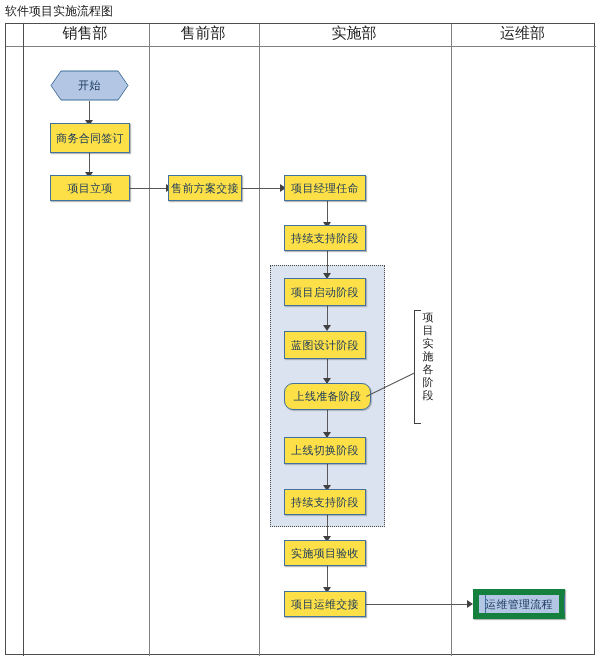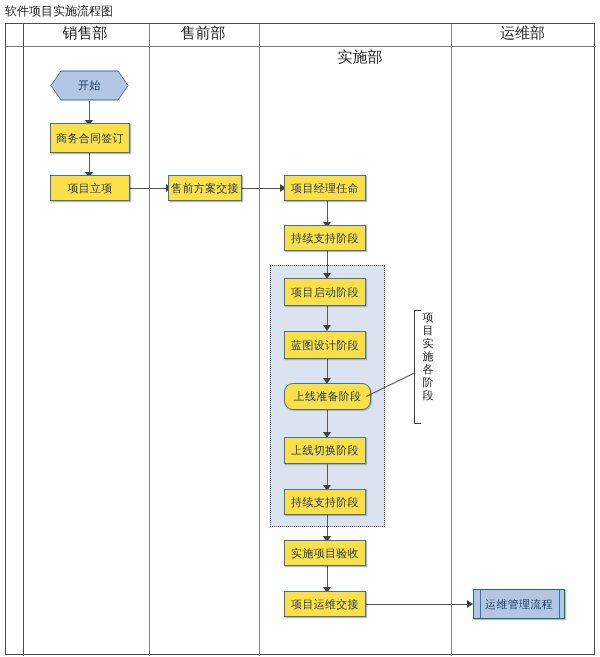--- a/index.html
+++ b/index.html
@@ -102,21 +102,21 @@
     font-size: 11px;
     color: #17365d;
     letter-spacing: 0.5px;
   }
 
   
   .predef {
     position: absolute;
     box-sizing: border-box;
     background: #b3c6e3;
-    border: 1px solid #15803d;
+    border: 6px solid #15803d;
     box-shadow: 1px 1px 1px rgba(0,0,0,0.28);
   }
   .predef .bar {
     position: absolute;
     top: 0;
     bottom: 0;
     width: 0;
     border-left: 1px solid #41719c;
   }
   .predef .plabel {
@@ -195,21 +195,21 @@
   <div class="frame">
     <div class="header-rule"></div>
     <div class="vline dark" style="left:17px;"></div>
     <div class="vline" style="left:143px;"></div>
     <div class="vline" style="left:253px;"></div>
     <div class="vline" style="left:445px;"></div>
   </div>
 
   <div class="lane-title" style="left:22px;  width:126px;">销售部</div>
   <div class="lane-title" style="left:148px; width:110px;">售前部</div>
-  <div class="lane-title" style="left:264px; width:192px;margin-top:24px;">实施部</div>
+  <div class="lane-title" style="left:258px; width:192px;">实施部</div>
   <div class="lane-title" style="left:450px; width:145px;">运维部</div>
 
   <div class="group-box" style="left:270px; top:265px; width:115px; height:262px;"></div>
 
   <div class="conn v" style="left:89px; top:101px; height:22px;"></div>
   <div class="arrow-d" style="left:85px; top:120px;"></div>
 
   <div class="conn v" style="left:89px; top:153px; height:22px;"></div>
   <div class="arrow-d" style="left:85px; top:172px;"></div>
 

